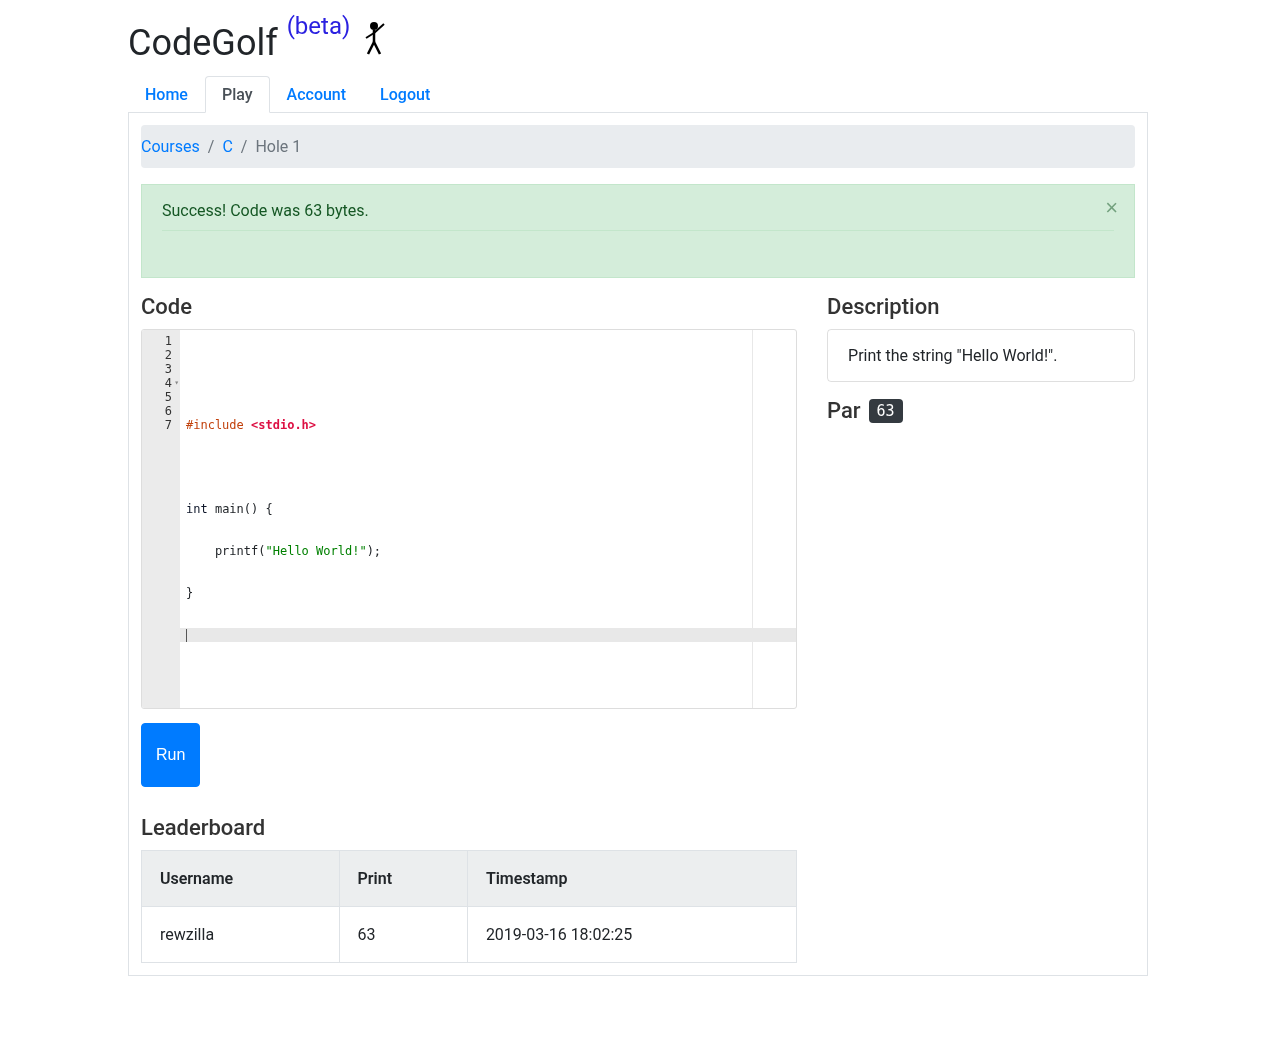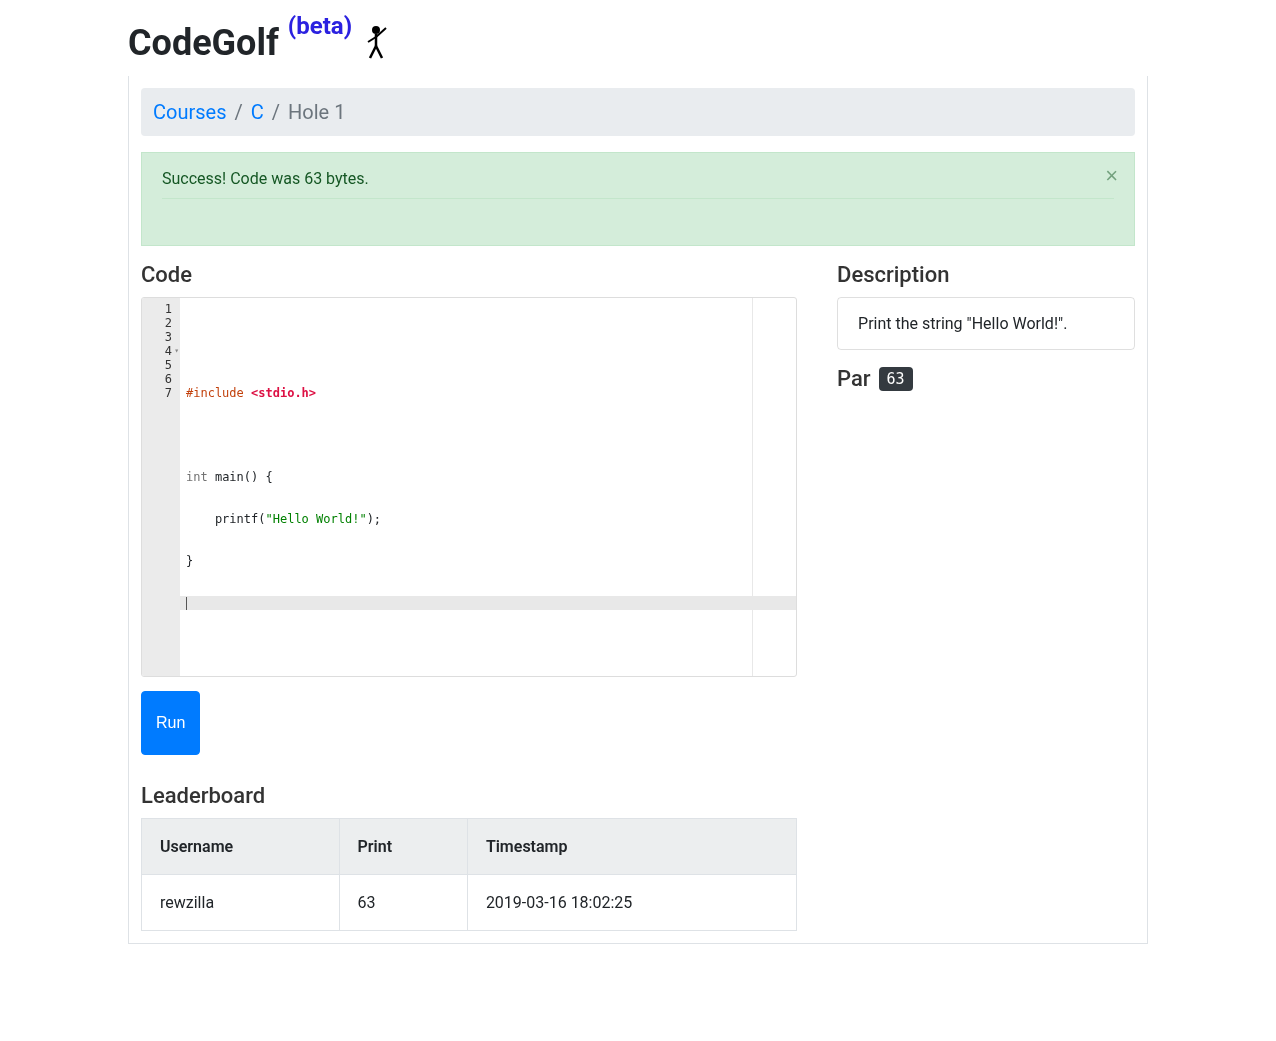--- a/index.html
+++ b/index.html
@@ -10,24 +10,24 @@
       background: #fff;
       padding: 20px 0;
     }
     .container {
       max-width: 1050px;
       margin: 0 auto;
       padding: 0 15px;
     }
     .header-title {
       font-size: 36px;
-      font-weight: 700;
+      font-weight: 400;
       margin-bottom: 12px;
       display: flex;
-      align-items: center;
+      align-items: flex-start;
       gap: 8px;
     }
     .header-title .beta {
       color: #2b21e0;
       font-size: 24px;
       vertical-align: super;
       position: relative;
       top: -8px;
     }
     .golfer-icon {
@@ -62,24 +62,24 @@
     .tab-content {
       border: 1px solid #dee2e6;
       border-top: none;
       padding: 12px;
     }
     .breadcrumb {
       display: flex;
       align-items: center;
       list-style: none;
       background: #e9ecef;
-      padding: 12px 12px;
+      padding: 12px 0;
       border-radius: 4px;
       margin-bottom: 16px;
-      font-size: 20px;
+      font-size: 16px;
     }
     .breadcrumb li + li::before {
       content: "/";
       padding: 0 8px;
       color: #6c757d;
     }
     .breadcrumb a {
       color: #007bff;
       text-decoration: none;
     }
@@ -107,21 +107,21 @@
       cursor: pointer;
       line-height: 1;
     }
     .alert-success hr {
       border: none;
       border-top: 1px solid #c3e6cb;
       margin: 10px 0 30px 0;
     }
     .main-row {
       display: flex;
-      gap: 40px;
+      gap: 30px;
     }
     .left-col { flex: 0 0 66%; }
     .right-col { flex: 1; }
     h4 {
       font-size: 22px;
       font-weight: 500;
       margin-bottom: 10px;
       color: #333;
     }
     .code-editor {
@@ -154,21 +154,21 @@
       flex: 1;
       padding: 4px 6px;
       line-height: 14px;
       white-space: pre;
       position: relative;
     }
     .code-line { min-height: 14px; }
     .code-line.current-line { background: #e8e8e8; margin: 0 -6px; padding: 0 6px; }
     .kw-preproc { color: #c2410c; }
     .kw-string { color: #d14; font-weight: bold; }
-    .kw-type { color: #737373; }
+    .kw-type { color: #0f172a; }
     .kw-str2 { color: #008000; }
     .code-cursor {
       display: inline-block;
       width: 1px;
       height: 13px;
       background: #333;
       vertical-align: text-bottom;
       border-left: 1px solid #555;
     }
     .print-margin {
@@ -240,20 +240,34 @@
         <circle cx="16" cy="6" r="4" fill="#000"></circle>
         <line x1="16" y1="10" x2="16" y2="22" stroke="#000" stroke-width="2.5"></line>
         <line x1="16" y1="22" x2="10" y2="34" stroke="#000" stroke-width="2.5"></line>
         <line x1="16" y1="22" x2="22" y2="34" stroke="#000" stroke-width="2.5"></line>
         <line x1="16" y1="13" x2="26" y2="4" stroke="#000" stroke-width="2"></line>
         <line x1="16" y1="13" x2="8" y2="18" stroke="#000" stroke-width="2"></line>
       </svg>
     </span>
   </div>
 
+  <ul class="nav-tabs">
+    <li>
+        <a href="#">Home</a>
+      </li>
+    <li>
+        <a href="#" class="active">Play</a>
+      </li>
+    <li>
+        <a href="#">Account</a>
+      </li>
+    <li>
+        <a href="#">Logout</a>
+      </li>
+  </ul>
 
   <div class="tab-content">
     <ol class="breadcrumb">
       <li><a href="#">Courses</a></li>
       <li><a href="#">C</a></li>
       <li class="active">Hole 1</li>
     </ol>
 
     <div class="alert-success">
       <span>Success! Code was 63 bytes.</span>

